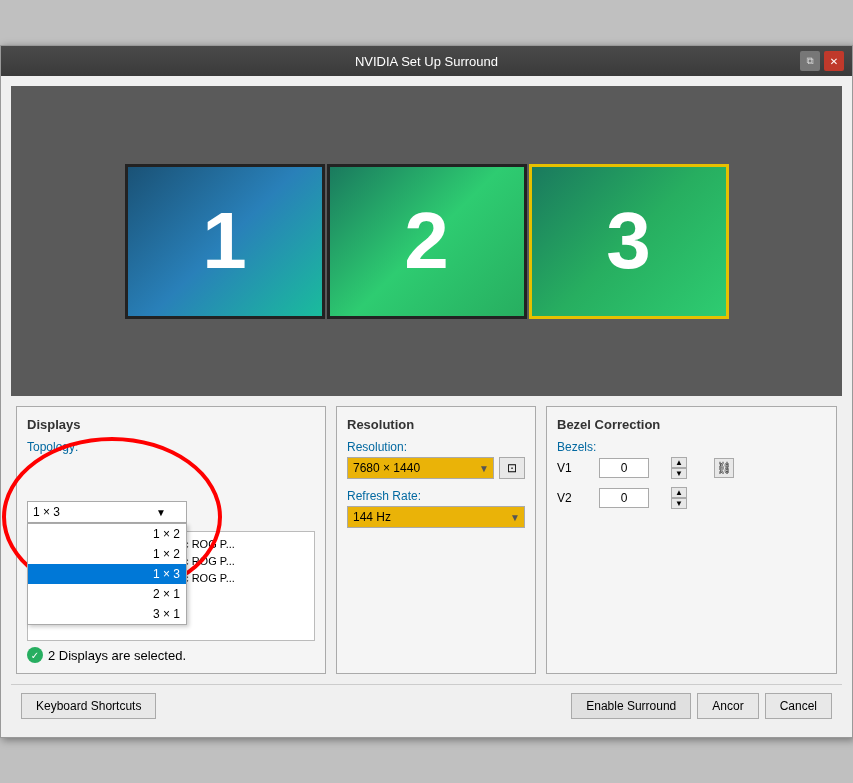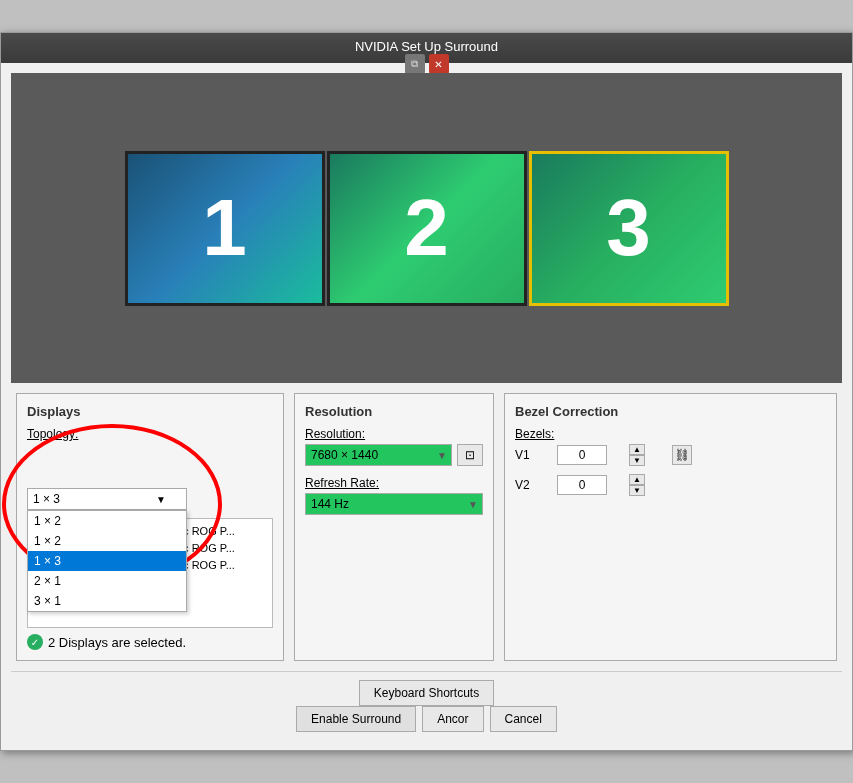--- a/index.html
+++ b/index.html
@@ -19,21 +19,20 @@
       box-shadow: 2px 2px 8px rgba(0,0,0,0.4);
     }
     .title-bar {
       background: linear-gradient(to bottom, #4a4a4a, #3a3a3a);
       color: white;
       padding: 6px 8px;
       display: flex;
       align-items: center;
       justify-content: space-between;
       height: 30px;
-      flex-direction: column;
     }
     .title-bar-title {
       flex: 1;
       text-align: center;
       font-size: 13px;
     }
     .title-bar-controls {
       display: flex;
       gap: 4px;
     }
@@ -101,52 +100,51 @@
       display: flex;
       gap: 10px;
       padding: 0 5px;
     }
     .panel {
       border: 1px solid #aaa;
       padding: 10px;
       background: #f5f5f5;
     }
     .panel-displays {
-      width: 268px;
+      width: 310px;
       flex-shrink: 0;
     }
     .panel-resolution {
       width: 200px;
       flex-shrink: 0;
     }
     .panel-bezel {
       flex: 1;
     }
     .panel-title {
       font-weight: bold;
       font-size: 13px;
       margin-bottom: 8px;
       color: #333;
     }
     .field-label {
       font-size: 12px;
-      color: #000000;
+      color: #0369a1;
       margin-bottom: 3px;
-      text-decoration: underline;
     }
     .select-wrapper {
       position: relative;
       display: inline-block;
       width: 100%;
     }
     select {
       width: 100%;
       padding: 3px 20px 3px 5px;
       border: 1px solid #aaa;
-      background: #22c55e;
+      background: #eab308;
       font-size: 12px;
       appearance: none;
       cursor: pointer;
     }
     .select-arrow {
       position: absolute;
       right: 5px;
       top: 50%;
       transform: translateY(-50%);
       pointer-events: none;
@@ -179,20 +177,21 @@
     }
     .dropdown-list {
       position: absolute;
       top: 100%;
       left: 0;
       width: 100%;
       border: 1px solid #aaa;
       background: white;
       z-index: 100;
       box-shadow: 2px 2px 4px rgba(0,0,0,0.2);
+      text-align: right;
     }
     .dropdown-item {
       padding: 3px 6px;
       font-size: 12px;
       cursor: pointer;
     }
     .dropdown-item.selected {
       background: #0078d7;
       color: white;
     }
@@ -311,21 +310,20 @@
       margin-left: 5px;
     }
     
     .footer {
       display: flex;
       align-items: center;
       justify-content: space-between;
       padding: 8px 10px;
       border-top: 1px solid #ccc;
       margin-top: 10px;
-      flex-direction: column;
     }
     .footer-left {
       display: flex;
     }
     .footer-right {
       display: flex;
       gap: 6px;
     }
     .btn {
       padding: 5px 14px;

